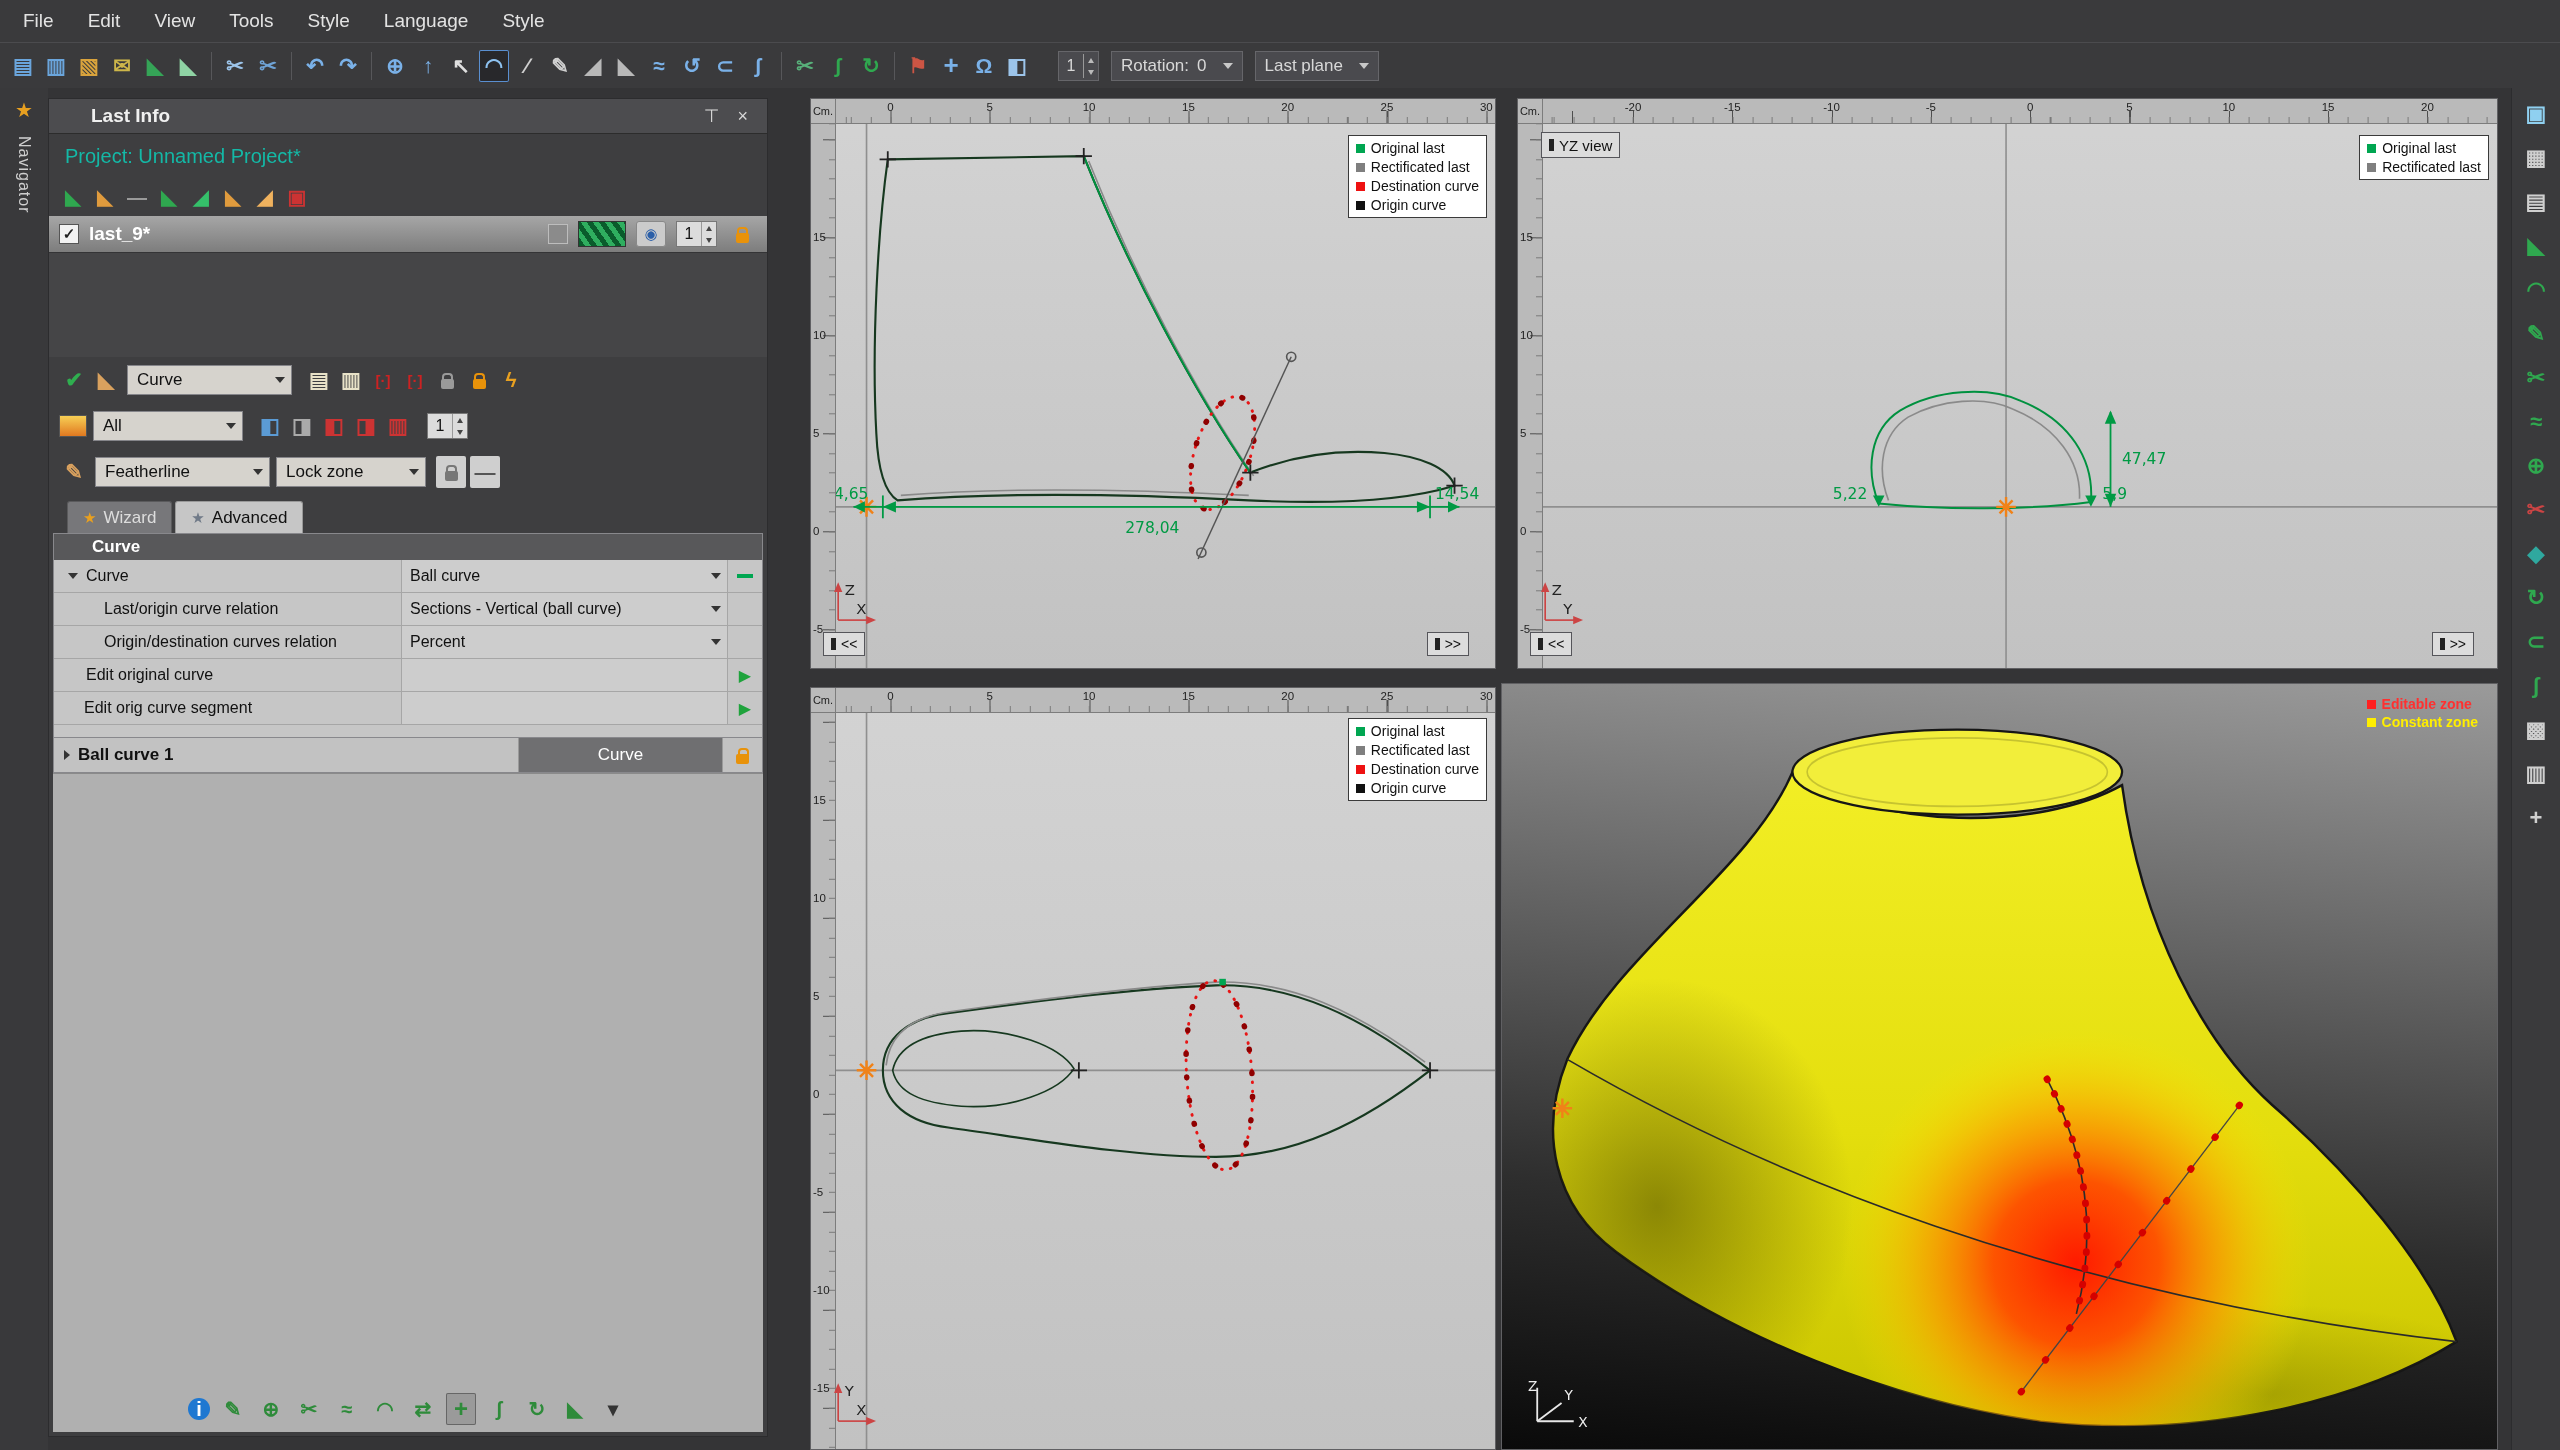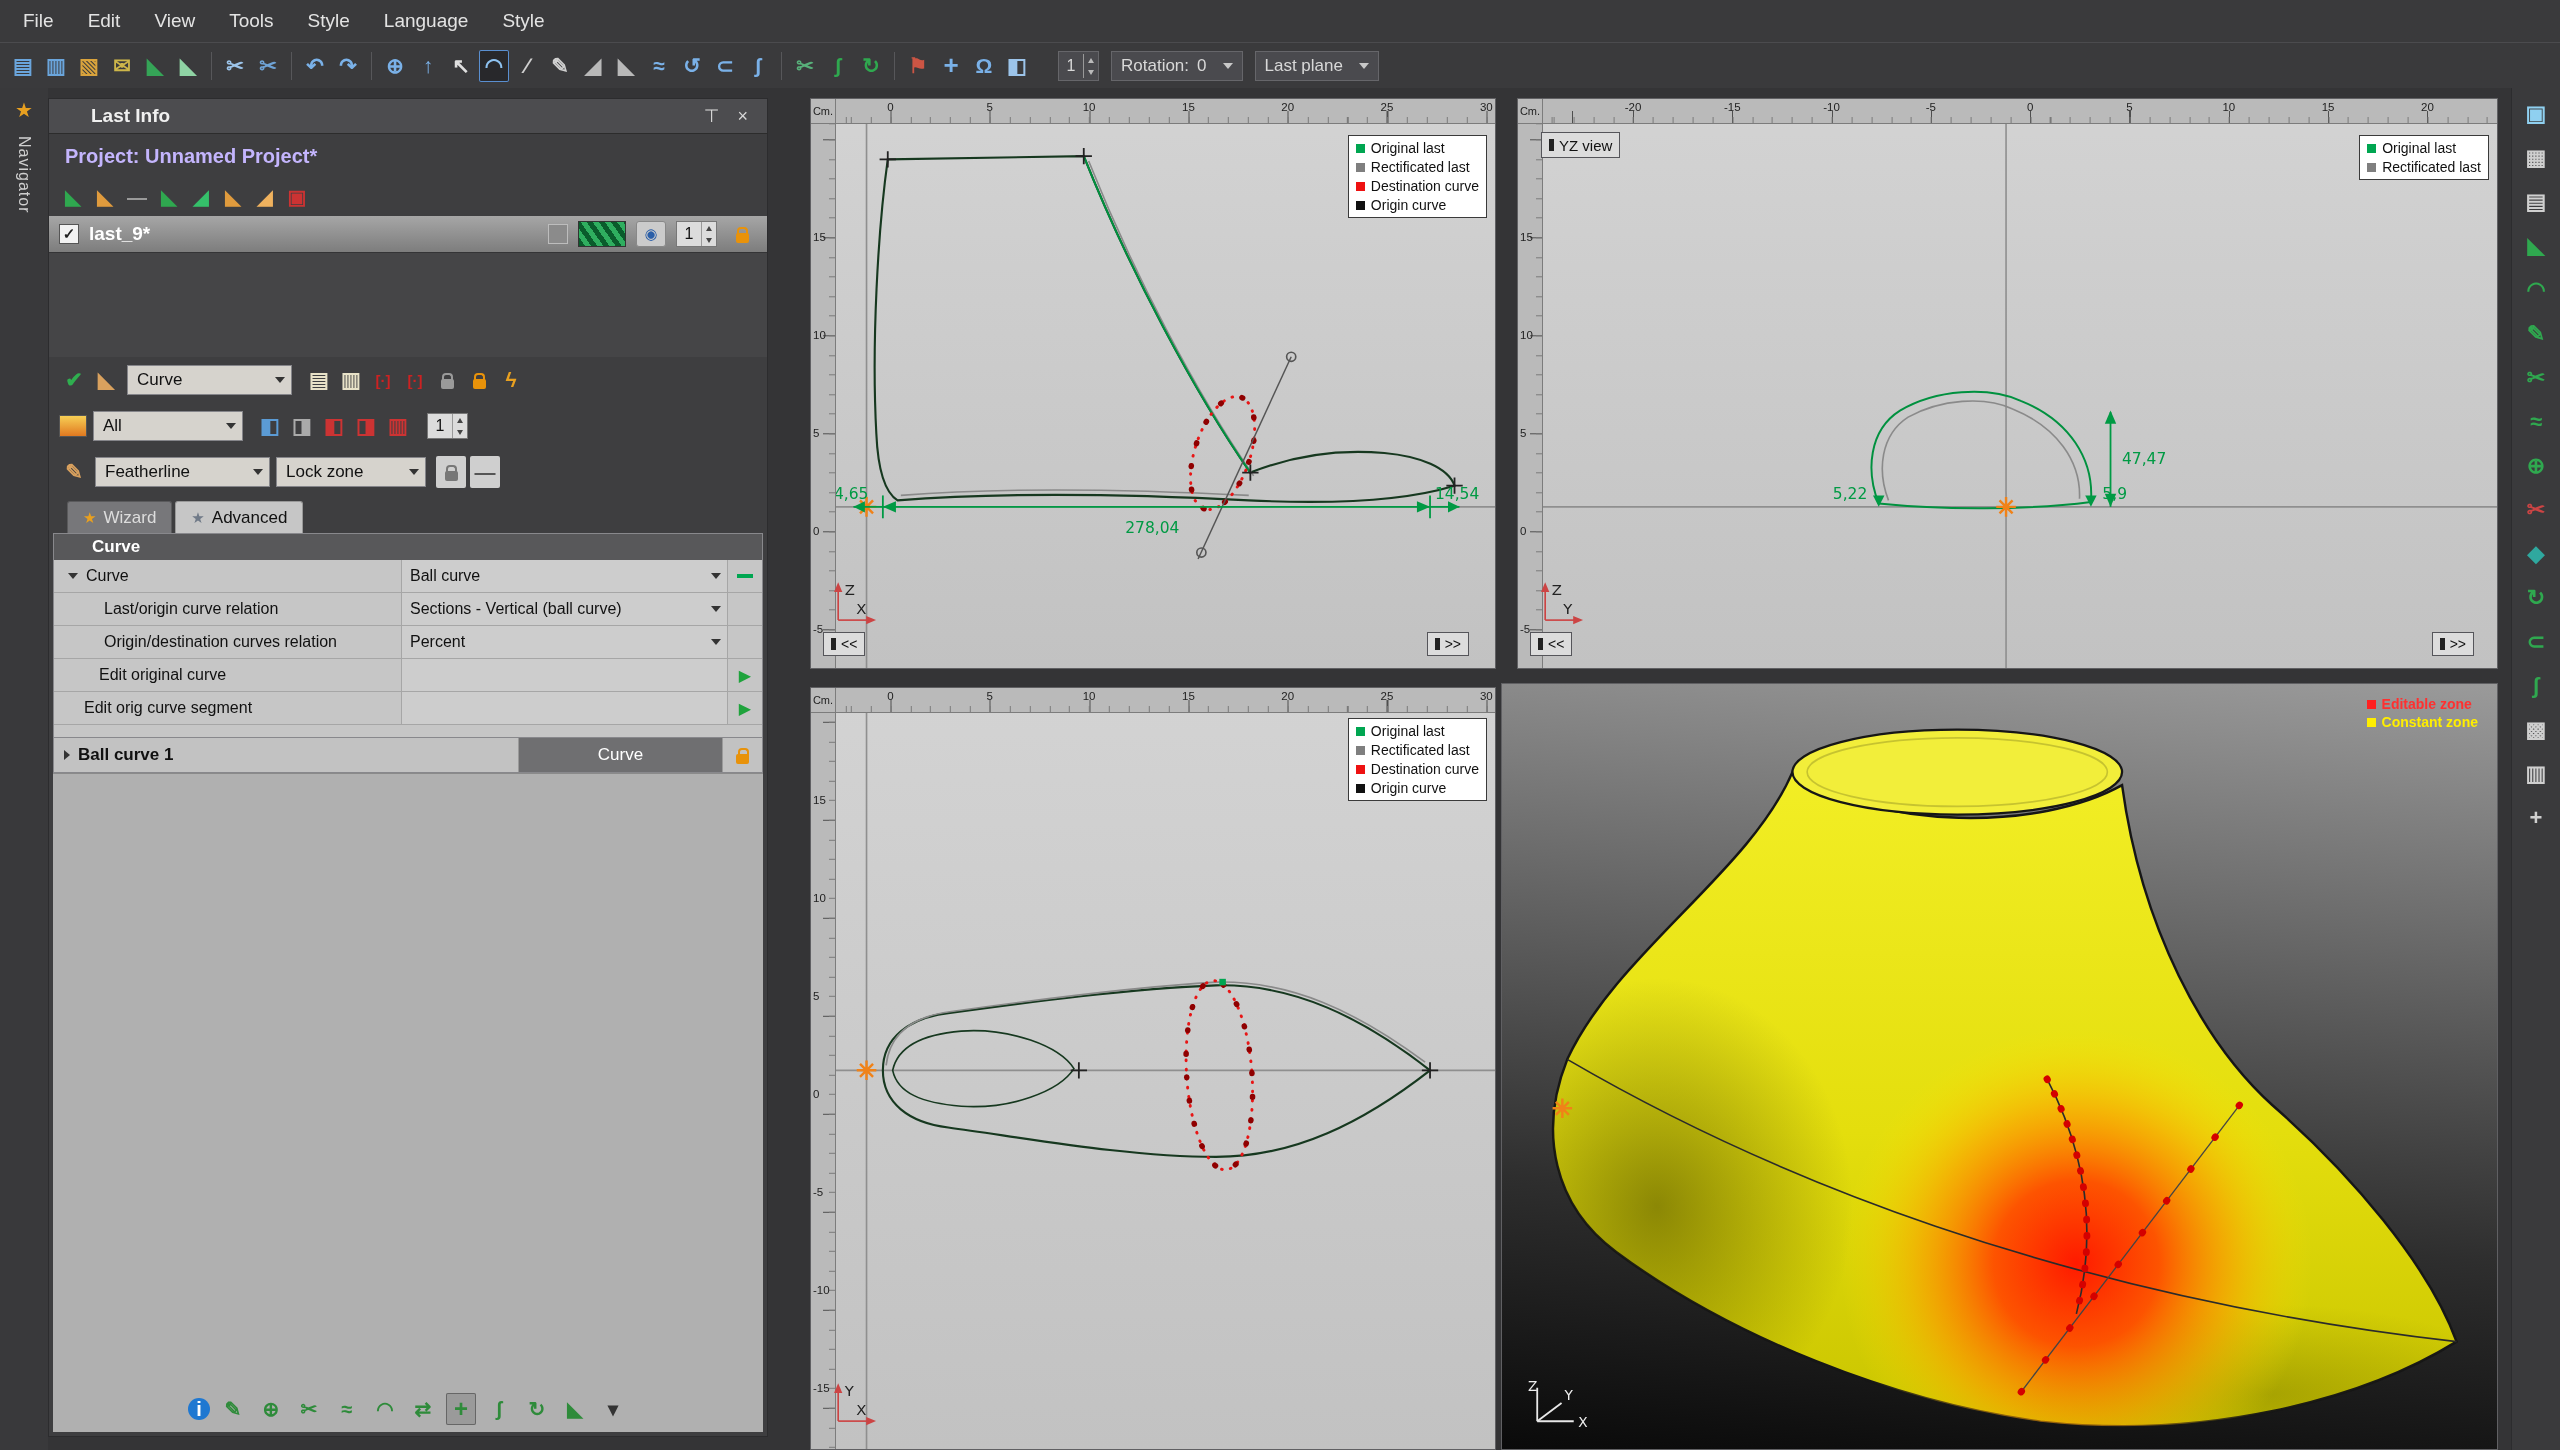--- a/index.html
+++ b/index.html
@@ -30,21 +30,21 @@
   .dda.light{border-top-color:#c8c8c8;}
   
   .navstrip{position:absolute;left:0;top:88px;width:48px;bottom:0;background:#39393b;display:flex;flex-direction:column;align-items:center;padding-top:10px;box-sizing:border-box;z-index:5;}
   .navstrip .nicon{font-size:20px;color:#e8a020;margin-bottom:14px;}
   .navlabel{writing-mode:vertical-rl;font-size:16px;color:#cfcfcf;letter-spacing:1px;}
   
   .panel{position:absolute;left:48px;top:98px;width:720px;height:1339px;background:#3e3e40;border:1px solid #2c2c2e;box-sizing:border-box;display:flex;flex-direction:column;z-index:5;}
   .p-title{height:34px;background:#4c4c4f;display:flex;align-items:center;padding:0 10px;border-bottom:1px solid #2c2c2c;flex:0 0 auto;}
   .p-title .t{font-weight:bold;font-size:19px;color:#f0f0f0;flex:1;margin-left:32px;}
   .p-title .pin,.p-title .x{color:#d8d8d8;font-size:18px;padding:0 9px;}
-  .p-project{height:44px;display:flex;align-items:center;padding:0 16px;color:#c4b5fd;font-weight:bold;font-size:20px;flex:0 0 auto;}
+  .p-project{height:44px;display:flex;align-items:center;padding:0 16px;color:#14b8a6;font-weight:normal;font-size:20px;flex:0 0 auto;}
   .p-icons{height:38px;display:flex;align-items:center;padding:0 10px;gap:4px;flex:0 0 auto;}
   .p-icons .icn{font-size:20px;width:28px;}
   .p-layer{height:36px;background:linear-gradient(#a6a6a6,#7d7d7d);display:flex;align-items:center;padding:0 10px;gap:10px;flex:0 0 auto;}
   .cb{width:20px;height:20px;background:#f2f2f2;border:1px solid #555;display:flex;align-items:center;justify-content:center;font-size:15px;color:#222;font-weight:bold;box-sizing:border-box;}
   .cb.checked::after{content:"✓";}
   .p-layer .lname{font-weight:bold;color:#fff;font-size:19px;flex:1;}
   .mini-sq{width:18px;height:18px;background:#8b8b8b;border:1px solid #bdbdbd;}
   .stripes{width:46px;height:24px;border:1px solid #333;background:repeating-linear-gradient(55deg,#0a5c2c 0 5px,#2fae5f 5px 10px);}
   .eye{width:28px;height:24px;background:#cbcbcb;border:1px solid #888;border-radius:3px;display:flex;align-items:center;justify-content:center;color:#2b5fa8;font-size:15px;}
   .p-spacer{height:104px;background:#454547;border-top:1px solid #343436;flex:0 0 auto;}
@@ -332,21 +332,21 @@
       </div>
       <div class="pg-row">
         <div class="pg-label">Origin/destination curves relation</div>
         <div class="pg-value">
             <span>Percent</span>
             <i class="dda"></i>
           </div>
         <div class="pg-gutter"></div>
       </div>
       <div class="pg-row">
-        <div class="pg-label" style="padding-left:45px">Edit original curve</div>
+        <div class="pg-label" style="padding-left:32px">Edit original curve</div>
         <div class="pg-value">
             <span></span>
           </div>
         <div class="pg-gutter">
             <span class="play">▶</span>
           </div>
       </div>
       <div class="pg-row">
         <div class="pg-label" style="padding-left:30px">Edit orig curve segment</div>
         <div class="pg-value">

